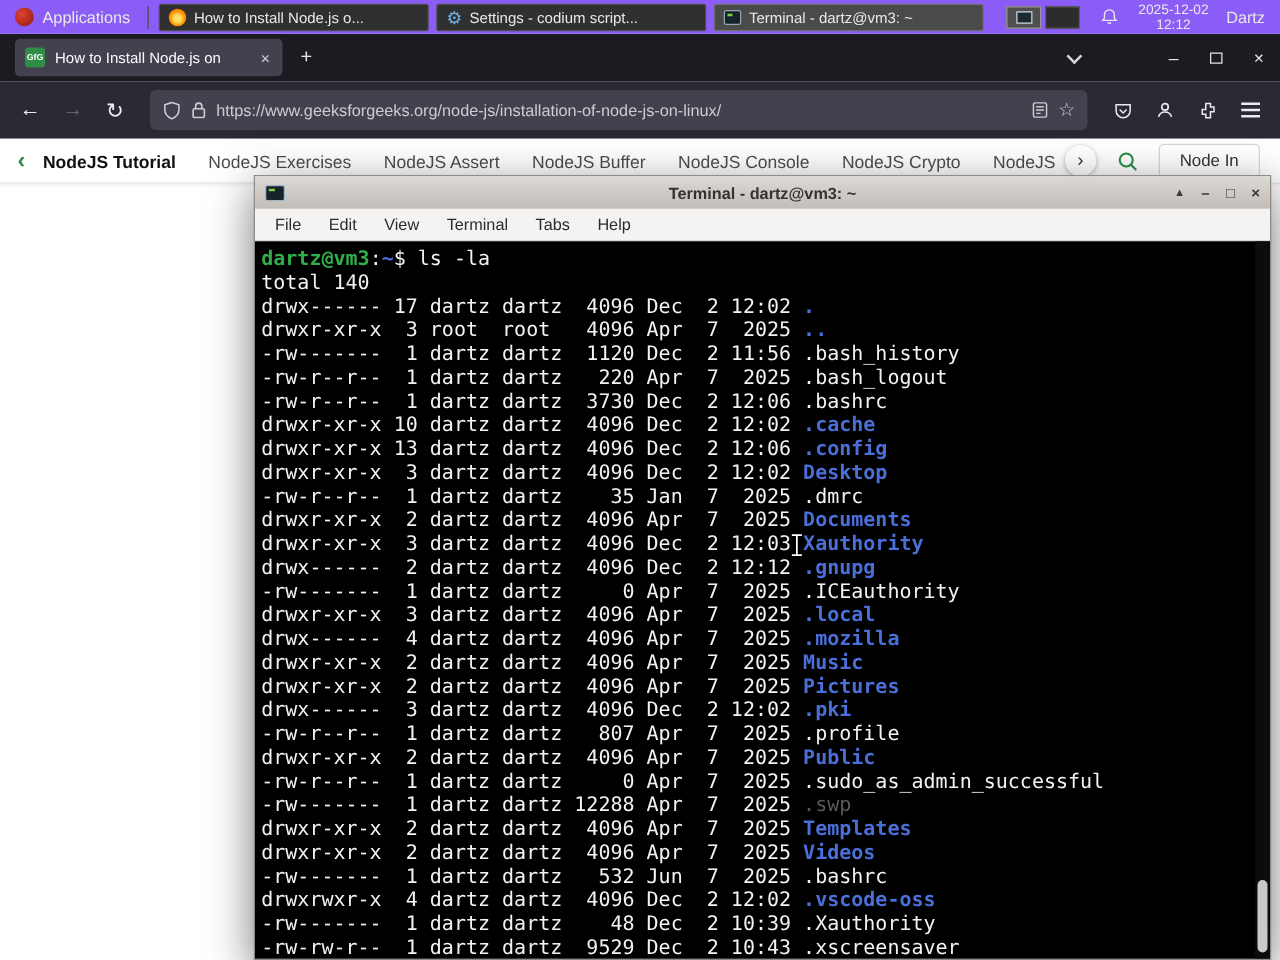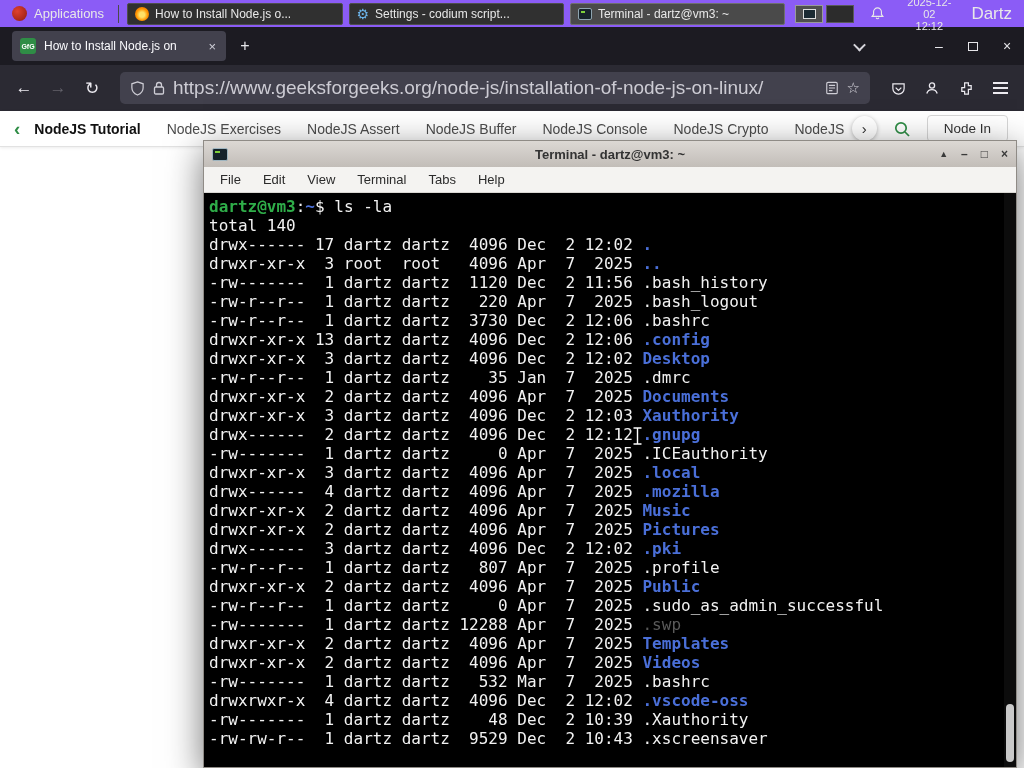--- a/index.html
+++ b/index.html
@@ -18,41 +18,41 @@
   .gear-ico { color:#6cb3e8; font-size:14px; line-height:14px; flex:0 0 auto; }
   .term-ico-sm { width:14px; height:12px; background:#16232b; border:1px solid #8fa5b0; border-radius:2px; position:relative; flex:0 0 auto; }
   .term-ico-sm::after { content:""; position:absolute; left:2px; top:2px; width:4px; height:2px; background:#7fd13b; }
   .flex1 { flex:1; }
   .ws { display:flex; gap:3px; margin:0 10px; }
   .ws-cell { width:28px; height:18px; border:1px solid #5a5a5a; background:#2c2c2c; position:relative; }
   .ws-cell.active { background:#4f4f4f; border-color:#9a9a9a; }
   .ws-mini { position:absolute; left:7px; top:3px; width:13px; height:10px; border:1px solid #ddd; background:#1b2a33; }
   .bell { margin:0 6px; display:grid; place-items:center; }
   .clock { text-align:center; font-size:11px; line-height:12px; margin:0 10px; }
-  .panel-user { font-size:17px; margin:0 12px 0 4px; }
+  .panel-user { font-size:13px; margin:0 12px 0 4px; }
 
   
   .browser { position:absolute; left:0; top:27px; width:1024px; height:741px; background:#fff; z-index:10; }
   .tabbar { height:38px; background:#1c1b22; display:flex; align-items:center; }
   .tab { display:flex; align-items:center; gap:8px; width:214px; height:30px; margin-left:12px; padding:0 8px; background:#42414d; border-radius:4px; color:#fbfbfe; font-size:12px; }
   .favicon { width:16px; height:16px; border-radius:3px; background:#2f8d46; color:#fff; font-size:7px; font-weight:bold; display:grid; place-items:center; flex:0 0 auto; }
   .tab-title { flex:1; overflow:hidden; white-space:nowrap; }
   .tab-close { color:#cfcfd8; font-size:13px; padding:0 2px; }
   .newtab { width:26px; height:26px; margin-left:6px; display:grid; place-items:center; color:#e6e6ea; font-size:16px; border-radius:4px; }
   .chev-down { width:9px; height:9px; border-right:2px solid #d6d5dc; border-bottom:2px solid #d6d5dc; transform:rotate(45deg) translate(-1px,-1px); }
   .list-tabs { width:30px; height:30px; display:grid; place-items:center; margin-right:48px; }
   .win-ctrls { display:flex; height:38px; }
   .wbtn { width:34px; height:38px; display:grid; place-items:center; color:#e6e6ea; font-size:14px; }
   .restore-box { width:10px; height:9px; border:1.5px solid #e6e6ea; }
 
   .navbar { height:46px; background:#2b2a33; display:flex; align-items:center; padding:0 8px; gap:2px; }
   .nav-btn { width:32px; height:32px; border-radius:4px; display:grid; place-items:center; font-size:17px; color:#eceaf0; }
   .nav-btn.disabled { color:#63626b; }
   .urlbar { flex:1; height:32px; margin:0 10px; background:#42414d; border-radius:5px; display:flex; align-items:center; padding:0 10px; gap:8px; }
-  .url-text { flex:1; overflow:hidden; white-space:nowrap; color:#cdccd4; font-size:19px; }
+  .url-text { flex:1; overflow:hidden; white-space:nowrap; color:#cdccd4; font-size:13px; }
   .star { color:#d6d5dc; font-size:15px; }
   .hamb { width:15px; height:12px; border-top:2px solid #eceaf0; border-bottom:2px solid #eceaf0; position:relative; }
   .hamb::after { content:""; position:absolute; left:0; top:3px; width:15px; height:2px; background:#eceaf0; }
 
   
   .sitenav { height:36px; background:#fff; border-bottom:1px solid #e2e2e2; box-shadow:0 1px 3px rgba(0,0,0,.08); display:flex; align-items:center; padding:0 14px; gap:26px; font-size:14px; color:#4d4d4d; position:relative; overflow:hidden; white-space:nowrap; }
   .sn-chev { color:#2f8d46; font-size:19px; font-weight:bold; margin-right:-12px; }
   .sn-item.first { color:#111; font-weight:bold; }
   .sn-right { position:absolute; right:0; top:0; bottom:0; background:#fff; display:flex; align-items:center; gap:16px; padding:0 16px 0 8px; }
   .next-circle { width:25px; height:25px; border-radius:50%; background:#fff; box-shadow:0 1px 4px rgba(0,0,0,.3); display:grid; place-items:center; font-size:15px; color:#333; }
@@ -238,39 +238,40 @@
     </div>
     <div class="term-body">
       <div id="term-out">
           <div class="tline"><span class="t-green">dartz@vm3</span><span>:</span><span class="t-blue">~</span><span>$ ls -la</span></div>
           <div class="tline">total 140</div>
           <div class="tline"><span>drwx------ 17 dartz dartz  4096 Dec  2 12:02 </span><span class="t-blue">.</span></div>
           <div class="tline"><span>drwxr-xr-x  3 root  root   4096 Apr  7  2025 </span><span class="t-blue">..</span></div>
           <div class="tline"><span>-rw-------  1 dartz dartz  1120 Dec  2 11:56 </span><span>.bash_history</span></div>
           <div class="tline"><span>-rw-r--r--  1 dartz dartz   220 Apr  7  2025 </span><span>.bash_logout</span></div>
           <div class="tline"><span>-rw-r--r--  1 dartz dartz  3730 Dec  2 12:06 </span><span>.bashrc</span></div>
+          <div class="tline"><span>drwxr-xr-x 10 dartz dartz  4096 Dec  2 12:02 </span><span class="t-blue">.cache</span></div>
           <div class="tline"><span>drwxr-xr-x 13 dartz dartz  4096 Dec  2 12:06 </span><span class="t-blue">.config</span></div>
           <div class="tline"><span>drwxr-xr-x  3 dartz dartz  4096 Dec  2 12:02 </span><span class="t-blue">Desktop</span></div>
           <div class="tline"><span>-rw-r--r--  1 dartz dartz    35 Jan  7  2025 </span><span>.dmrc</span></div>
           <div class="tline"><span>drwxr-xr-x  2 dartz dartz  4096 Apr  7  2025 </span><span class="t-blue">Documents</span></div>
           <div class="tline"><span>drwxr-xr-x  3 dartz dartz  4096 Dec  2 12:03 </span><span class="t-blue">Xauthority</span></div>
           <div class="tline"><span>drwx------  2 dartz dartz  4096 Dec  2 12:12 </span><span class="t-blue">.gnupg</span></div>
           <div class="tline"><span>-rw-------  1 dartz dartz     0 Apr  7  2025 </span><span>.ICEauthority</span></div>
           <div class="tline"><span>drwxr-xr-x  3 dartz dartz  4096 Apr  7  2025 </span><span class="t-blue">.local</span></div>
           <div class="tline"><span>drwx------  4 dartz dartz  4096 Apr  7  2025 </span><span class="t-blue">.mozilla</span></div>
           <div class="tline"><span>drwxr-xr-x  2 dartz dartz  4096 Apr  7  2025 </span><span class="t-blue">Music</span></div>
           <div class="tline"><span>drwxr-xr-x  2 dartz dartz  4096 Apr  7  2025 </span><span class="t-blue">Pictures</span></div>
           <div class="tline"><span>drwx------  3 dartz dartz  4096 Dec  2 12:02 </span><span class="t-blue">.pki</span></div>
           <div class="tline"><span>-rw-r--r--  1 dartz dartz   807 Apr  7  2025 </span><span>.profile</span></div>
           <div class="tline"><span>drwxr-xr-x  2 dartz dartz  4096 Apr  7  2025 </span><span class="t-blue">Public</span></div>
           <div class="tline"><span>-rw-r--r--  1 dartz dartz     0 Apr  7  2025 </span><span>.sudo_as_admin_successful</span></div>
           <div class="tline"><span>-rw-------  1 dartz dartz 12288 Apr  7  2025 </span><span class="t-dim">.swp</span></div>
           <div class="tline"><span>drwxr-xr-x  2 dartz dartz  4096 Apr  7  2025 </span><span class="t-blue">Templates</span></div>
           <div class="tline"><span>drwxr-xr-x  2 dartz dartz  4096 Apr  7  2025 </span><span class="t-blue">Videos</span></div>
-          <div class="tline"><span>-rw-------  1 dartz dartz   532 Mar  7  2025 </span><span>.bashrc</span></div>
+          <div class="tline"><span>-rw-------  1 dartz dartz   532 Jun  7  2025 </span><span>.bashrc</span></div>
           <div class="tline"><span>drwxrwxr-x  4 dartz dartz  4096 Dec  2 12:02 </span><span class="t-blue">.vscode-oss</span></div>
           <div class="tline"><span>-rw-------  1 dartz dartz    48 Dec  2 10:39 </span><span>.Xauthority</span></div>
           <div class="tline"><span>-rw-rw-r--  1 dartz dartz  9529 Dec  2 10:43 </span><span>.xscreensaver</span></div>
         </div>
       <div class="term-scroll">
         <div class="term-thumb"></div>
       </div>
     </div>
   </div>
 

